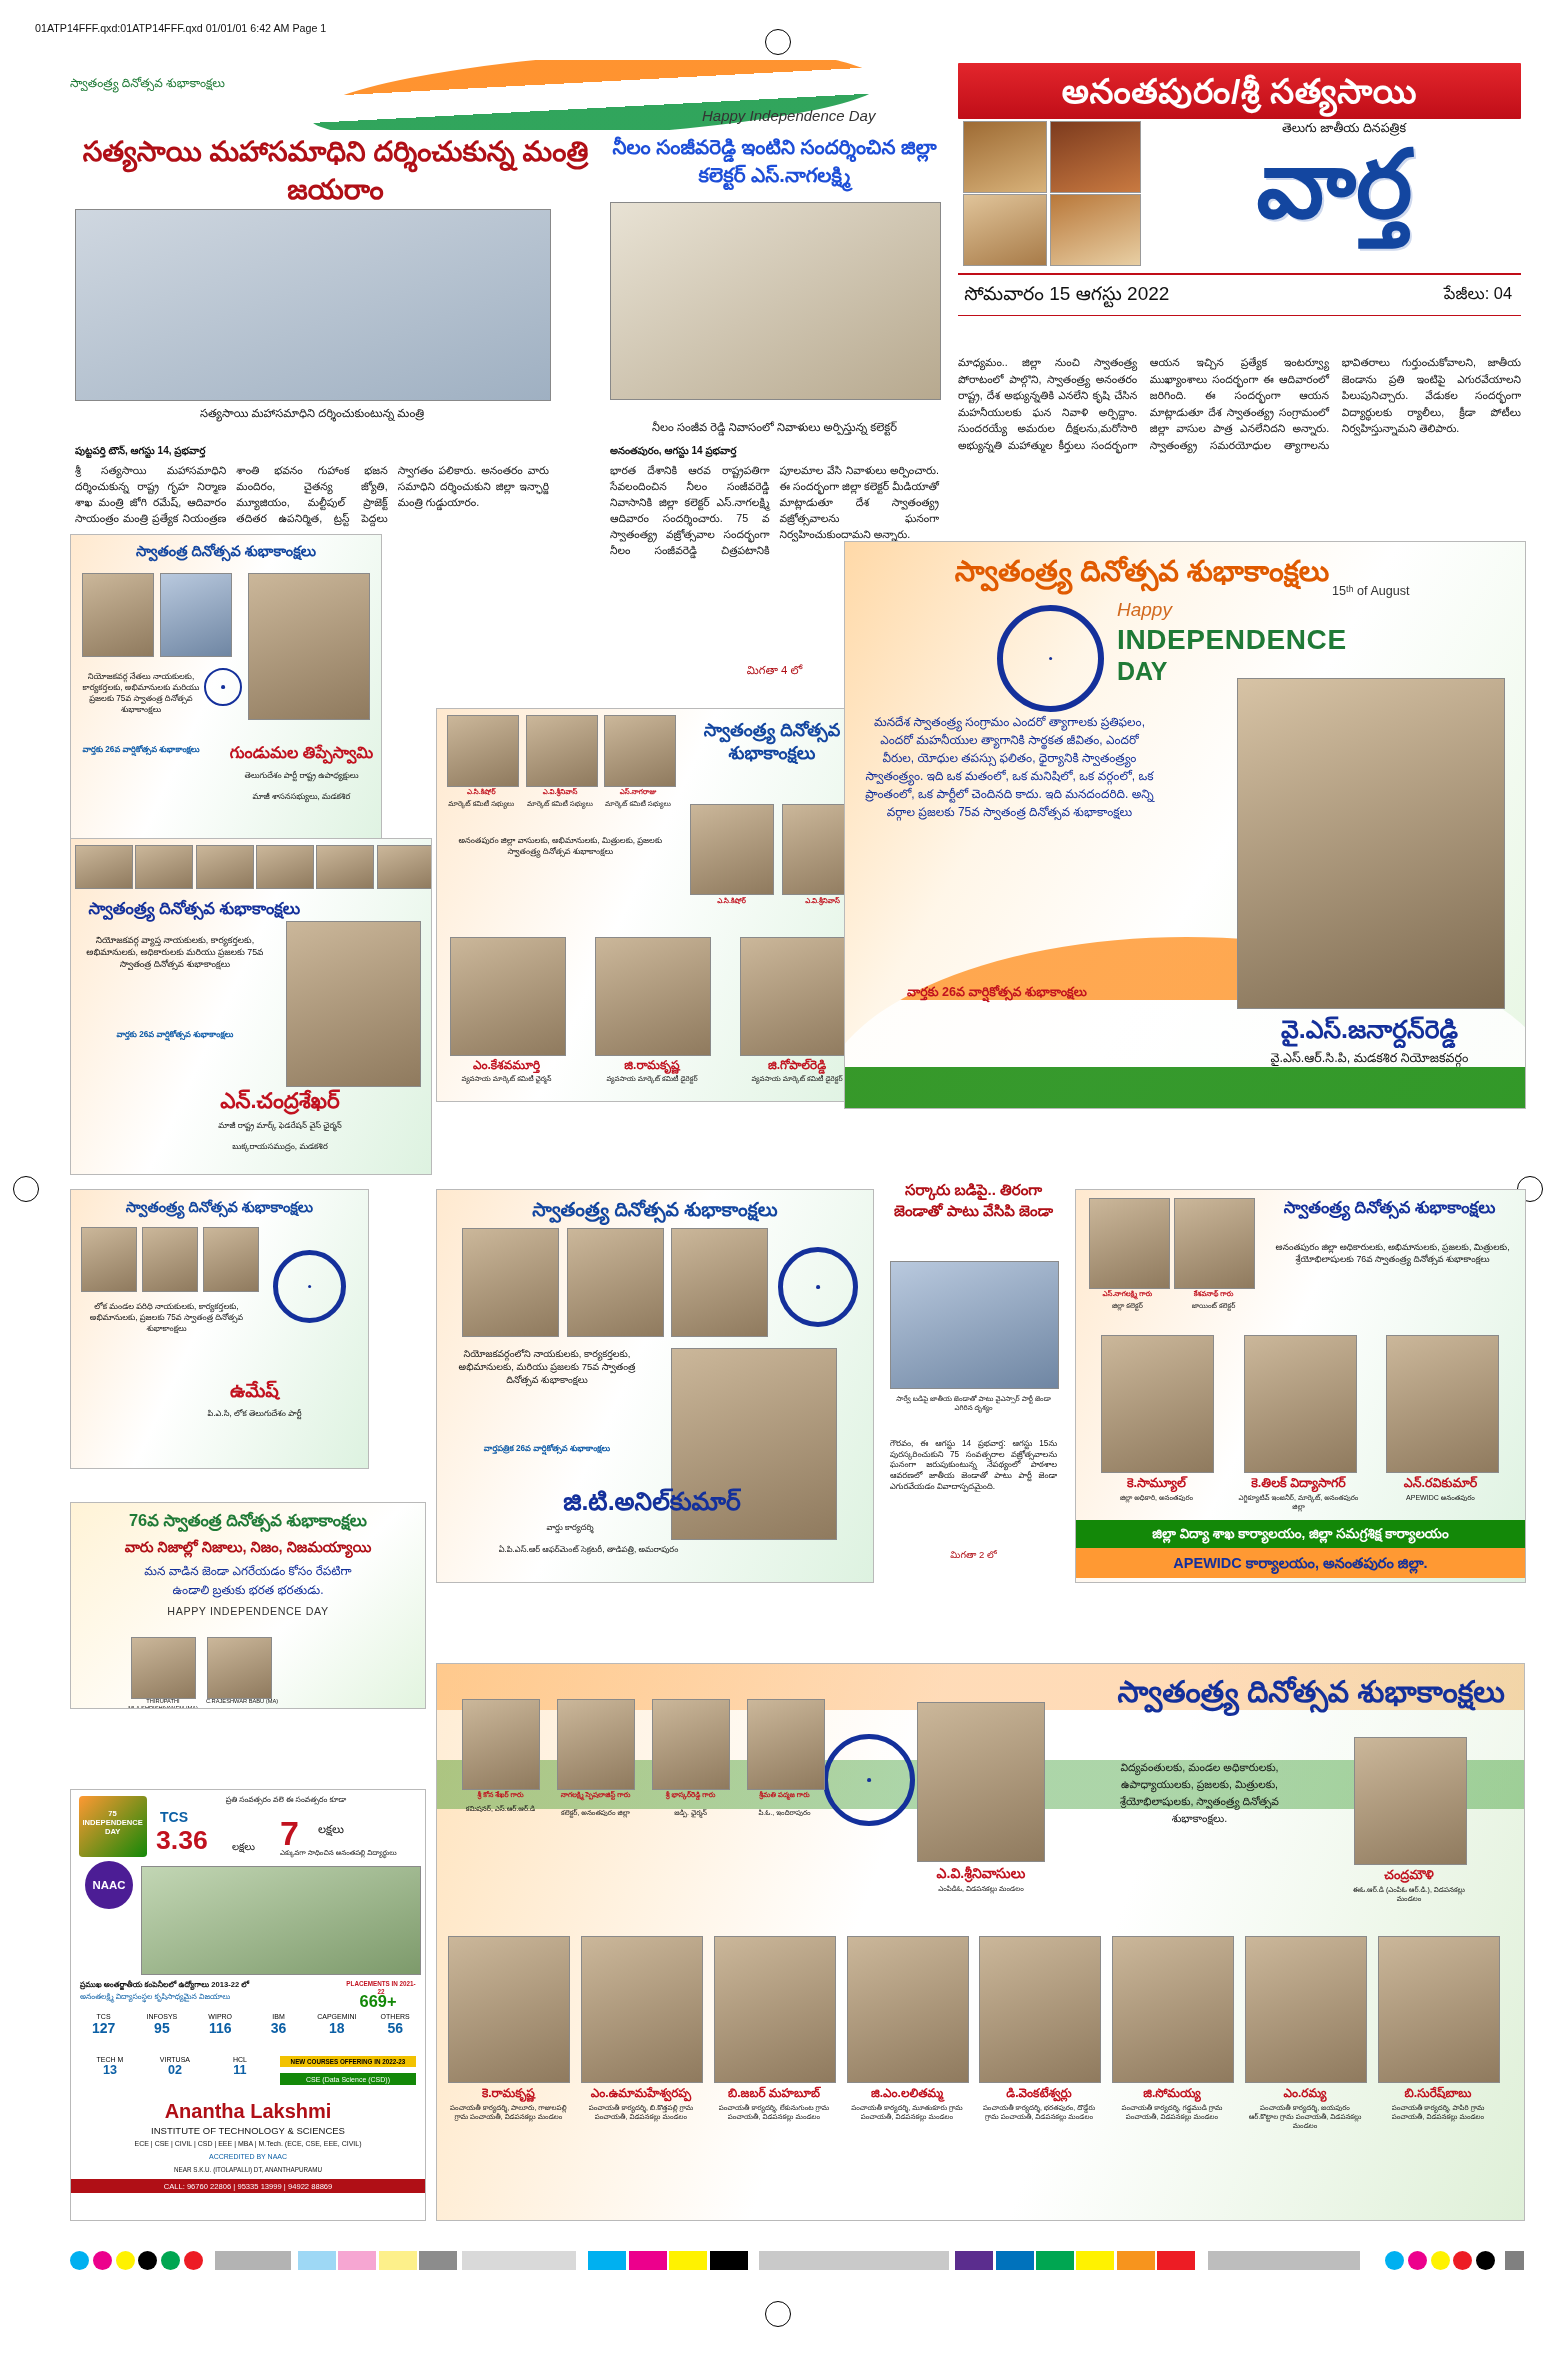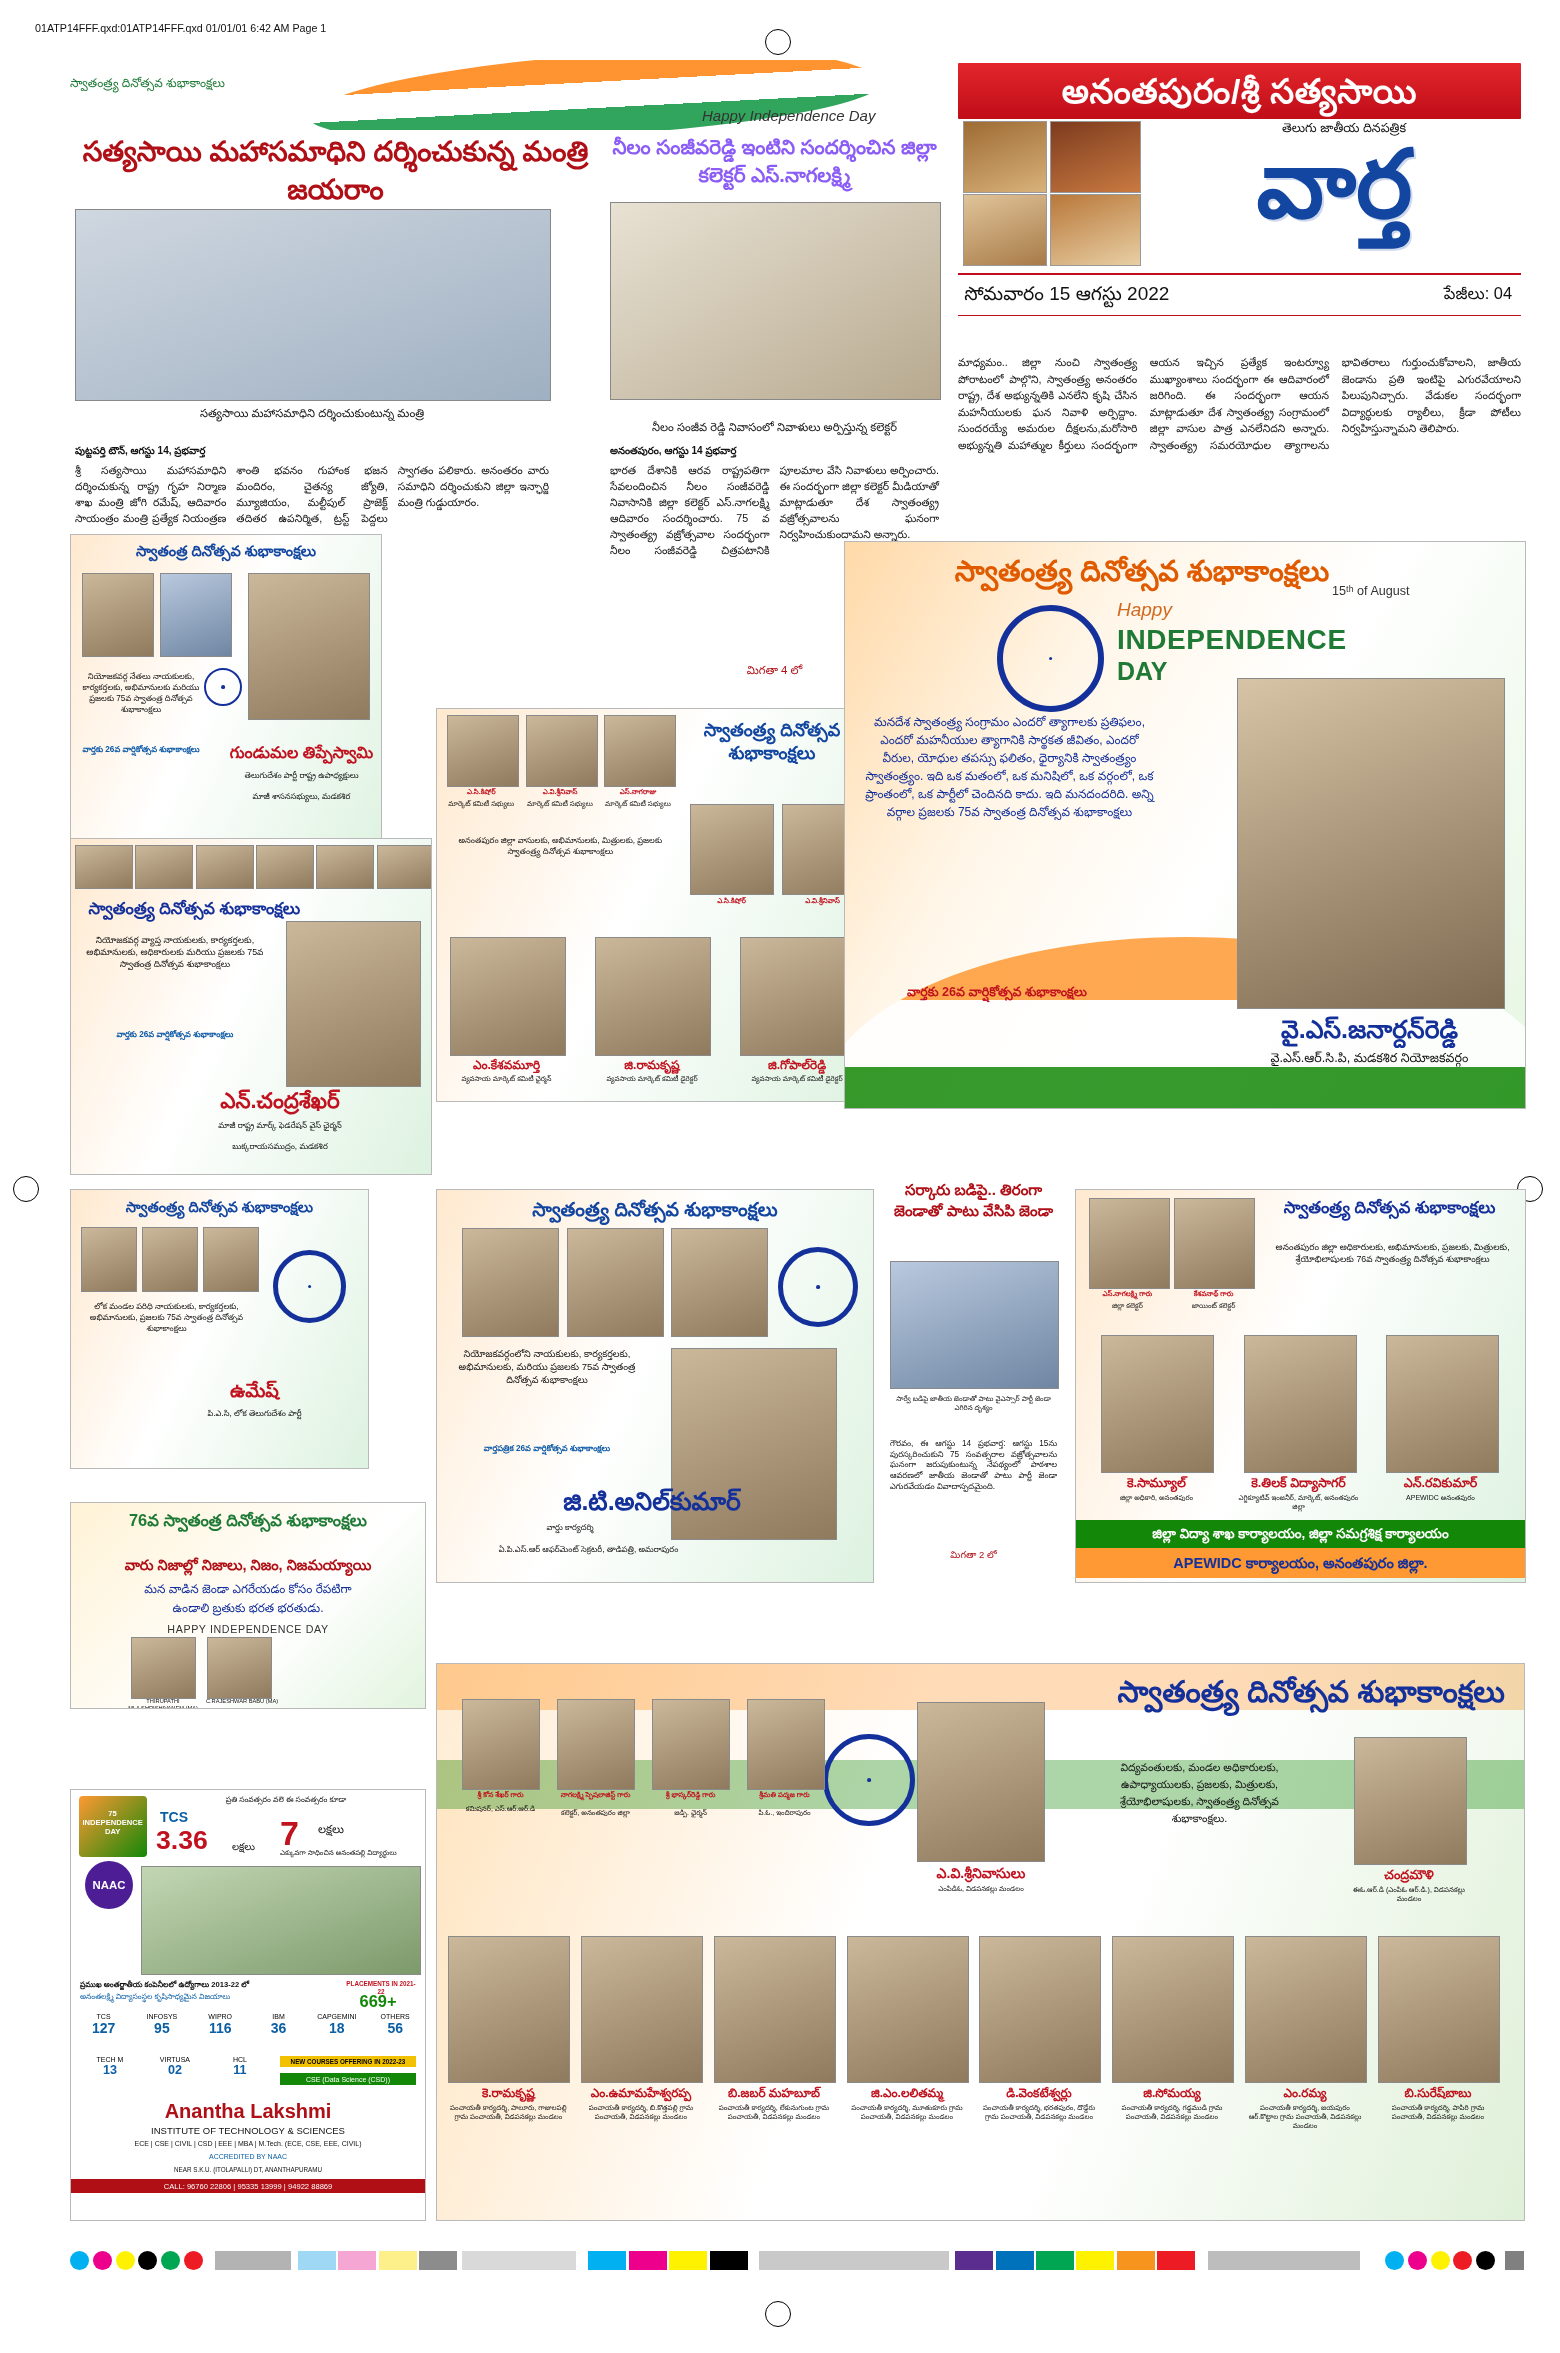--- a/index.html
+++ b/index.html
@@ -42,21 +42,21 @@
   
   .news1{position:absolute;left:70px;top:133px;width:531px;}
   .hl-1{font-size:28px;font-weight:bold;color:#b00f16;text-align:center;line-height:1.35;}
   .photo-main{position:absolute;left:75px;top:209px;width:474px;height:190px;
       background:linear-gradient(160deg,#cfd7e0,#9fb0c2);border:0.6px solid #888;}
   .cap{font-size:11.4px;color:#111;text-align:center;line-height:1.45;}
   .cap1{position:absolute;left:75px;top:405px;width:474px;}
   .news1-body{position:absolute;left:75px;top:443px;width:474px;font-size:10.7px;line-height:1.5;color:#111;}
 
   .news2{position:absolute;left:607px;top:133px;width:335px;}
-  .hl-2{font-size:20px;font-weight:bold;color:#8b5cf6;text-align:center;line-height:1.4;}
+  .hl-2{font-size:20px;font-weight:bold;color:#1d4ed8;text-align:center;line-height:1.4;}
   .photo2{position:absolute;left:610px;top:202px;width:329px;height:196px;background:linear-gradient(150deg,#e8e2d4,#b7a98f);border:0.6px solid #888;}
   .cap2{position:absolute;left:610px;top:419px;width:329px;}
   .news2-body{position:absolute;left:610px;top:443px;width:329px;font-size:10.7px;line-height:1.5;color:#111;}
   .cont-more{position:absolute;left:610px;top:664px;width:329px;font-size:11.4px;color:#b00f16;text-align:center;}
 
   .lead-story{position:absolute;left:958px;top:354px;width:563px;font-size:10.7px;line-height:1.55;color:#111;
      column-count:3;column-gap:12.6px;text-align:justify;}
 
   
   .ad{position:absolute;border:0.6px solid #b9b9b9;overflow:hidden;background:#fff;}
@@ -282,21 +282,21 @@
     <div class="nm" style="position:absolute;left:161px;top:286px;width:123px;font-size:12.6px;">కె.తిలక్ విద్యాసాగర్</div>
     <div class="xsm" style="position:absolute;left:161px;top:303px;width:123px;">ఎగ్జిక్యూటివ్ ఇంజనీర్, మార్కెట్, అనంతపురం జిల్లా</div>
     <div class="nm" style="position:absolute;left:303px;top:286px;width:123px;font-size:12.6px;">ఎన్.రవికుమార్</div>
     <div class="xsm" style="position:absolute;left:303px;top:303px;width:123px;">APEWIDC అనంతపురం</div>
     <div style="position:absolute;left:0;top:330px;width:100%;height:28px;background:#138808;color:#fff;font-size:13.3px;font-weight:bold;text-align:center;line-height:28px;">జిల్లా విద్యా శాఖ కార్యాలయం, జిల్లా సమగ్రశిక్ష కార్యాలయం</div>
     <div style="position:absolute;left:0;top:358px;width:100%;height:30px;background:#ff9933;color:#14309b;font-size:14.5px;font-weight:bold;text-align:center;line-height:30px;">APEWIDC కార్యాలయం, అనంతపురం జిల్లా.</div>
   </div>
 
   <div class="ad ad9" style="background:linear-gradient(135deg,#fff3d6,#ffffff 60%,#e2f4df);">
     <div style="margin-top:7.6px;text-align:center;font-size:16.4px;font-weight:bold;color:#1f7a36;">76వ స్వాతంత్ర దినోత్సవ శుభాకాంక్షలు</div>
-    <div style="margin-top:23px;text-align:center;font-size:14.5px;color:#b00f16;font-weight:bold;">వారు నిజాల్లో నిజాలు, నిజం, నిజమయ్యాయి</div>
+    <div style="margin-top:5px;text-align:center;font-size:14.5px;color:#b00f16;font-weight:bold;">వారు నిజాల్లో నిజాలు, నిజం, నిజమయ్యాయి</div>
     <div style="margin-top:5px;text-align:center;font-size:12px;color:#14309b;">మన వాడిన జెండా ఎగరేయడం కోసం రేపటిగా</div>
     <div style="margin-top:2.5px;text-align:center;font-size:12px;color:#14309b;">ఉండాలి బ్రతుకు భరత భరతుడు.</div>
     <div style="margin-top:5px;text-align:center;font-size:10.7px;color:#333;letter-spacing:0.6px;">HAPPY INDEPENDENCE DAY</div>
     <div class="ph" style="position:absolute;left:60px;top:134px;width:63px;height:60px;"></div>
     <div class="ph" style="position:absolute;left:136px;top:134px;width:63px;height:60px;"></div>
     <div class="xsm" style="position:absolute;left:51px;top:195px;width:82px;font-size:5.7px;white-space:pre-line;">THIRUPATHI
 MLA SHRISHIVANEM (MA)</div>
     <div class="xsm" style="position:absolute;left:130px;top:195px;width:82px;font-size:5.7px;">C.RAJESHWAR BABU (MA)</div>
   </div>
 

